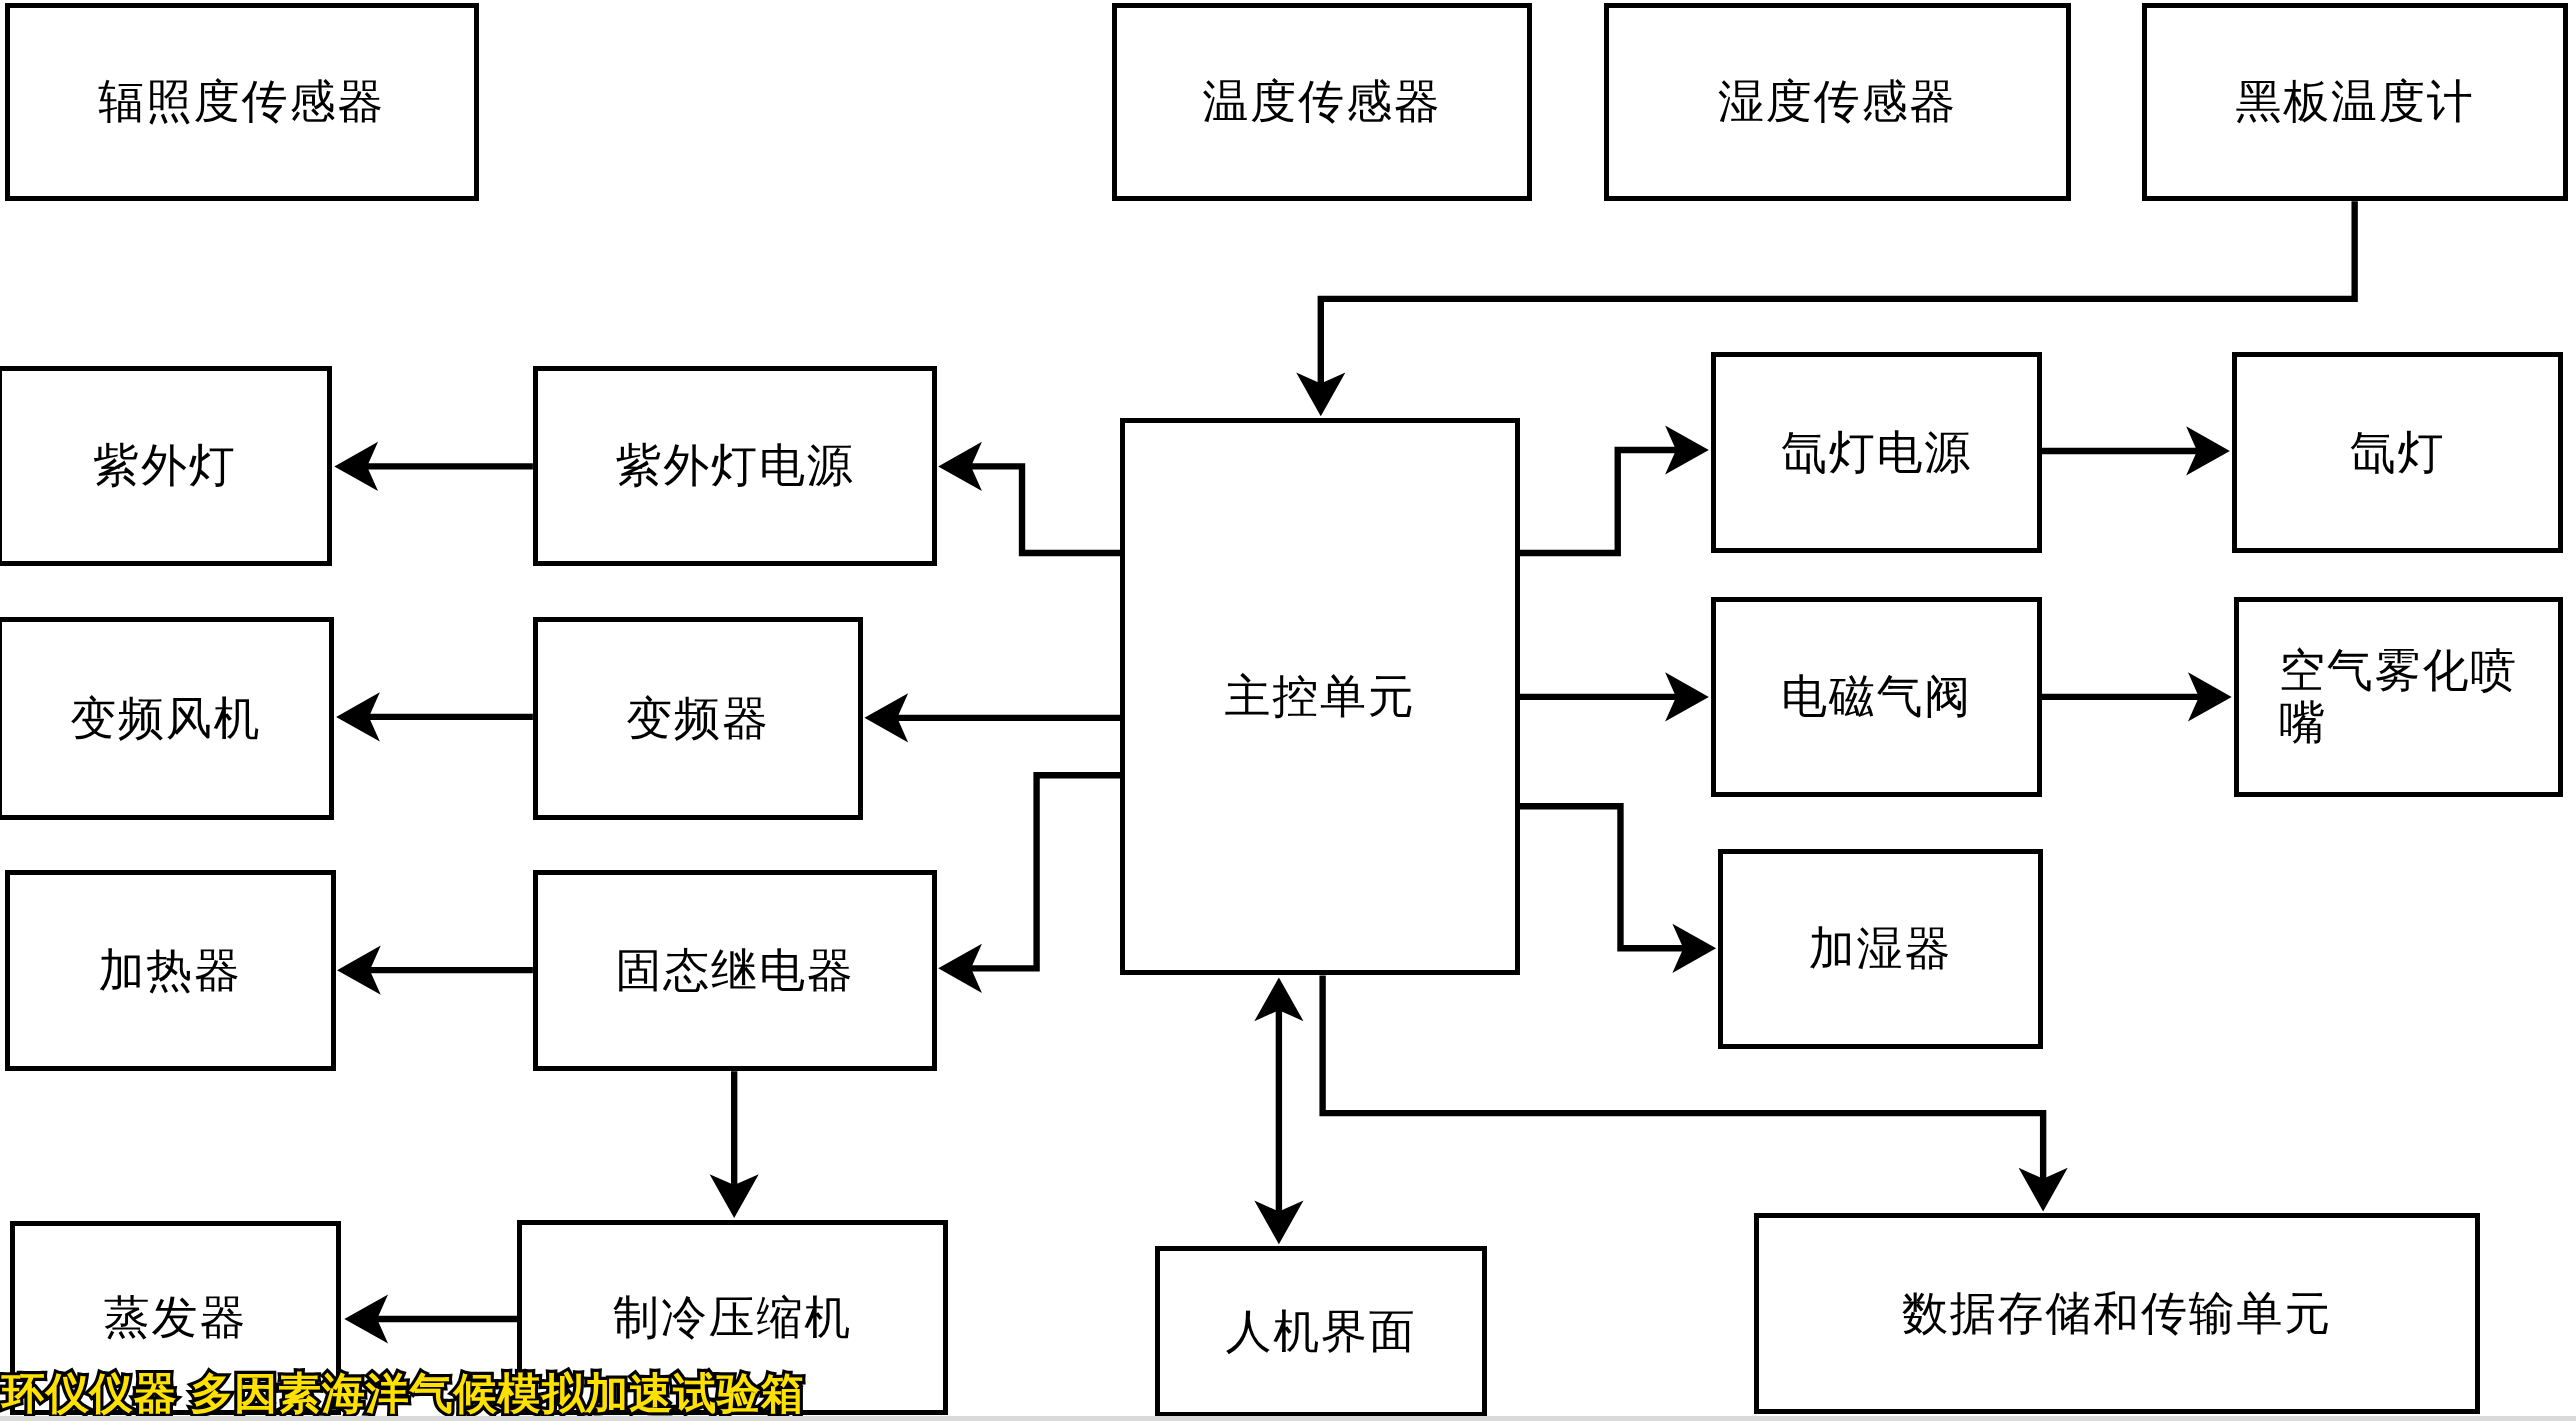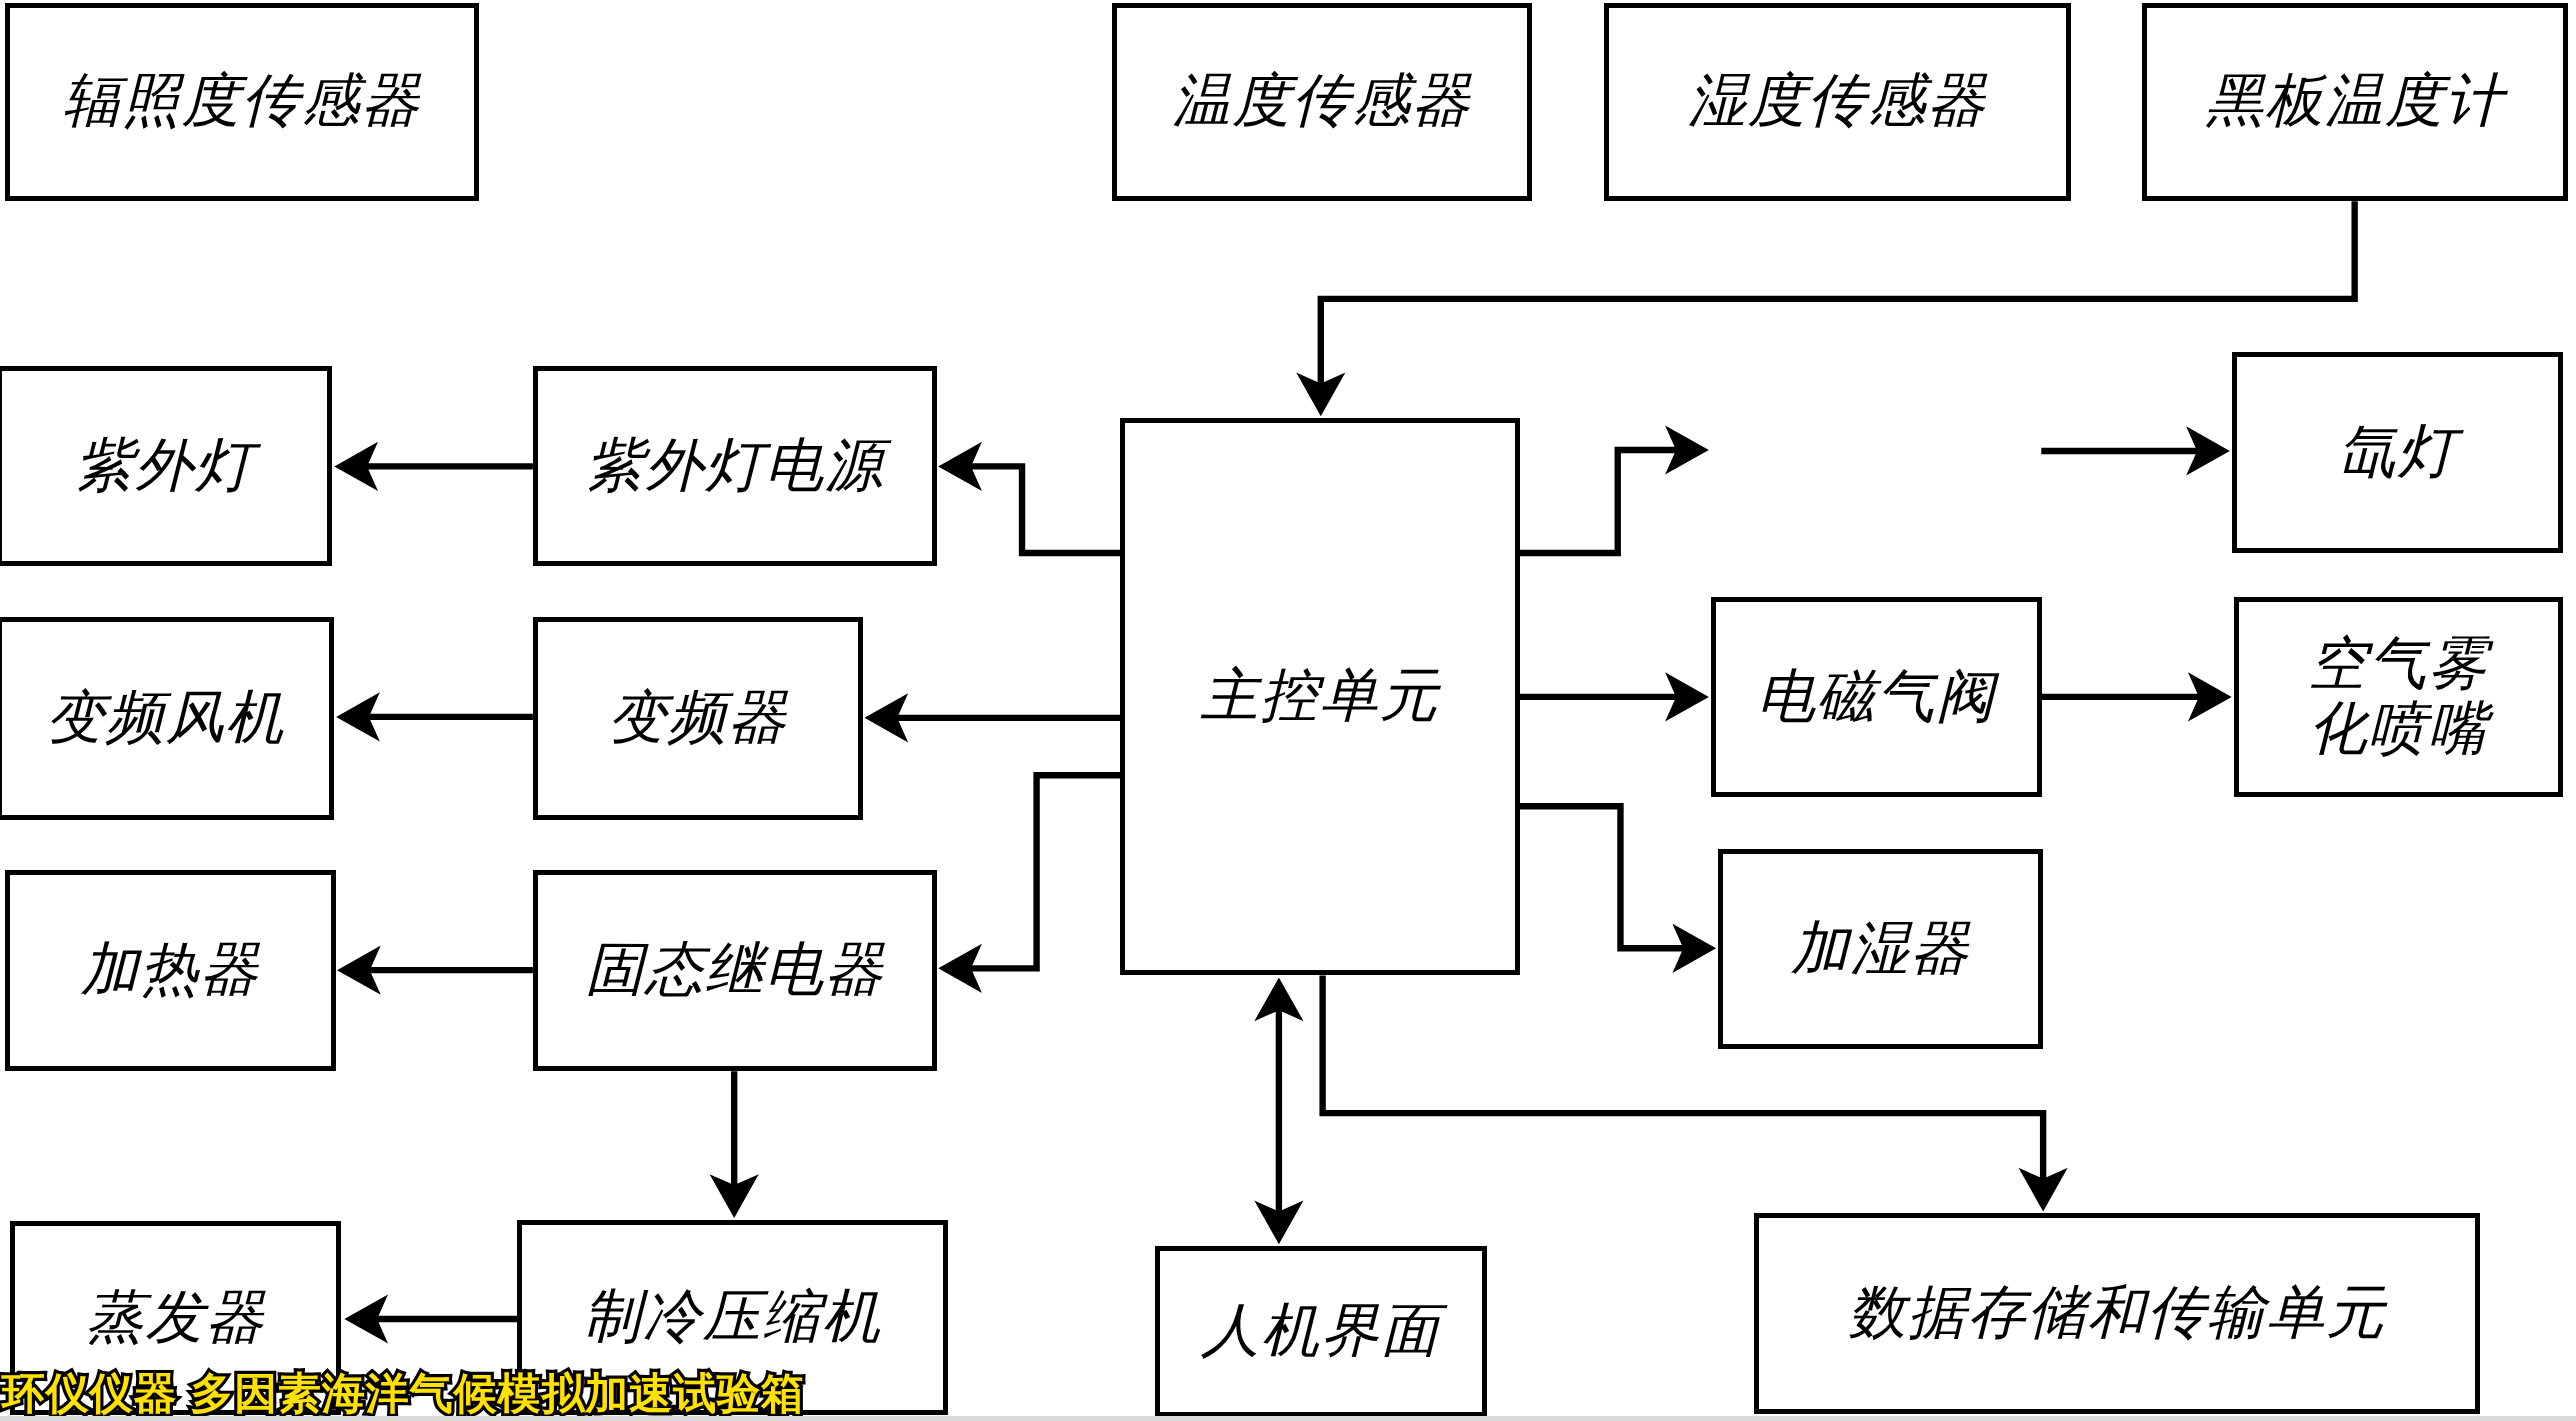--- a/index.html
+++ b/index.html
@@ -2,22 +2,22 @@
 <html style="font-size:14.6px"><head>
 <meta charset="utf-8">
 <style>
   html,body{margin:0;padding:0;background:#ffffff;}
   .stage{
     position:relative;width:2576px;height:1422px;background:#ffffff;
     font-family:"Liberation Serif","DejaVu Serif",serif;overflow:hidden;
   }
   .node{
     position:absolute;box-sizing:border-box;border:5.5px solid #000;background:#fff;
-    display:flex;align-items:center;justify-content:center;text-align:center;
-    font-size:58px;color:#000;line-height:1.12;letter-spacing:1.8px;font-style:italic;
+    display:flex;align-items:center;justify-content:center;
+    font-size:46px;color:#000;line-height:1.12;letter-spacing:1.8px;
   }
   .node.pad-wrap{padding:17px 40px;}
   .wires{position:absolute;left:0;top:0;width:2576px;height:1422px;pointer-events:none;}
   .wires polyline{fill:none;stroke:#000;stroke-width:7;}
   .wires polygon{fill:#000;stroke:none;}
   .watermark{
     position:absolute;left:1.8px;top:1365px;white-space:nowrap;
     font-family:"Liberation Sans","DejaVu Sans",sans-serif;font-weight:bold;
     font-size:43px;letter-spacing:0.9px;color:#ffe100;
     -webkit-text-stroke:6.4px #000;paint-order:stroke fill;
@@ -30,20 +30,21 @@
 <div class="stage">
 
   <div class="node" style="left:4.6px;top:2.7px;width:474px;height:198px">辐照度传感器</div>
   <div class="node" style="left:1112px;top:2.7px;width:420px;height:198px">温度传感器</div>
   <div class="node" style="left:1604px;top:2.7px;width:467px;height:198px">湿度传感器</div>
   <div class="node" style="left:2142px;top:2.7px;width:426px;height:198px">黑板温度计</div>
 
   <div class="node" style="left:-2.7px;top:366px;width:335px;height:200px">紫外灯</div>
   <div class="node" style="left:533px;top:366px;width:404px;height:200px">紫外灯电源</div>
   <div class="node" style="left:1120px;top:418px;width:400px;height:557px">主控单元</div>
+  <div class="node" style="left:1711px;top:352px;width:331px;height:201px">氙灯电源</div>
   <div class="node" style="left:2232px;top:352px;width:331px;height:201px">氙灯</div>
 
   <div class="node" style="left:-2.7px;top:617px;width:337px;height:203px">变频风机</div>
   <div class="node" style="left:533px;top:617px;width:330px;height:203px">变频器</div>
   <div class="node" style="left:1711px;top:597px;width:331px;height:200px">电磁气阀</div>
   <div class="node pad-wrap" style="left:2234px;top:597px;width:329px;height:200px">空气雾化喷嘴</div>
 
   <div class="node" style="left:4.6px;top:870px;width:331px;height:201px">加热器</div>
   <div class="node" style="left:533px;top:870px;width:404px;height:201px">固态继电器</div>
   <div class="node" style="left:1718px;top:849px;width:325px;height:200px">加湿器</div>

